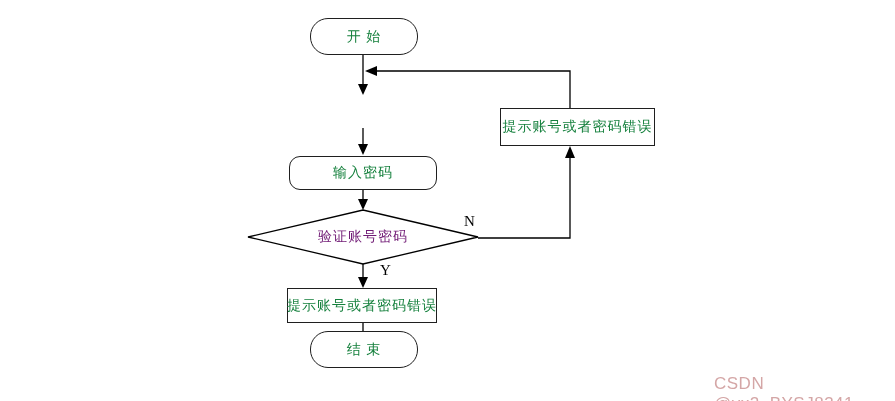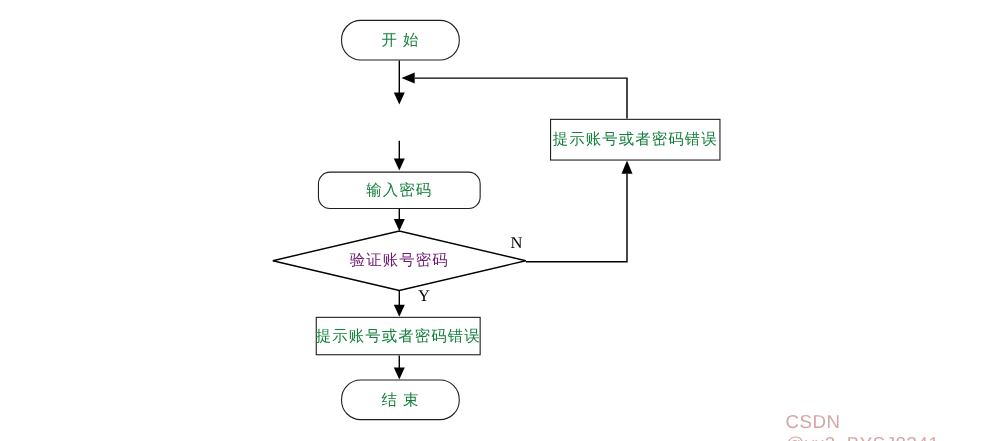--- a/index.html
+++ b/index.html
@@ -78,21 +78,21 @@
 
 
   <div class="node" style="left:289px;top:156px;width:148px;height:34px;border-radius:11px;">输入密码</div>
 
   <div class="diamond-label" style="left:298px;top:228px;width:130px;height:18px;">验证账号密码</div>
 
   <div class="node" style="left:500px;top:108px;width:155px;height:38px;">提示账号或者密码错误</div>
 
   <div class="node" style="left:287px;top:288px;width:150px;height:35px;">提示账号或者密码错误</div>
 
-  <div class="node terminator" style="left:310px;top:345px;width:108px;height:37px;">结 束</div>
+  <div class="node terminator" style="left:310px;top:331px;width:108px;height:37px;">结 束</div>
 
   <div class="branch-label" style="left:464px;top:213px;">N</div>
 
   <div class="branch-label" style="left:380px;top:262px;">Y</div>
 
   <div class="watermark">CSDN @vx2_BYSJ8341</div>
 
 </div>
 
 </body></html>

